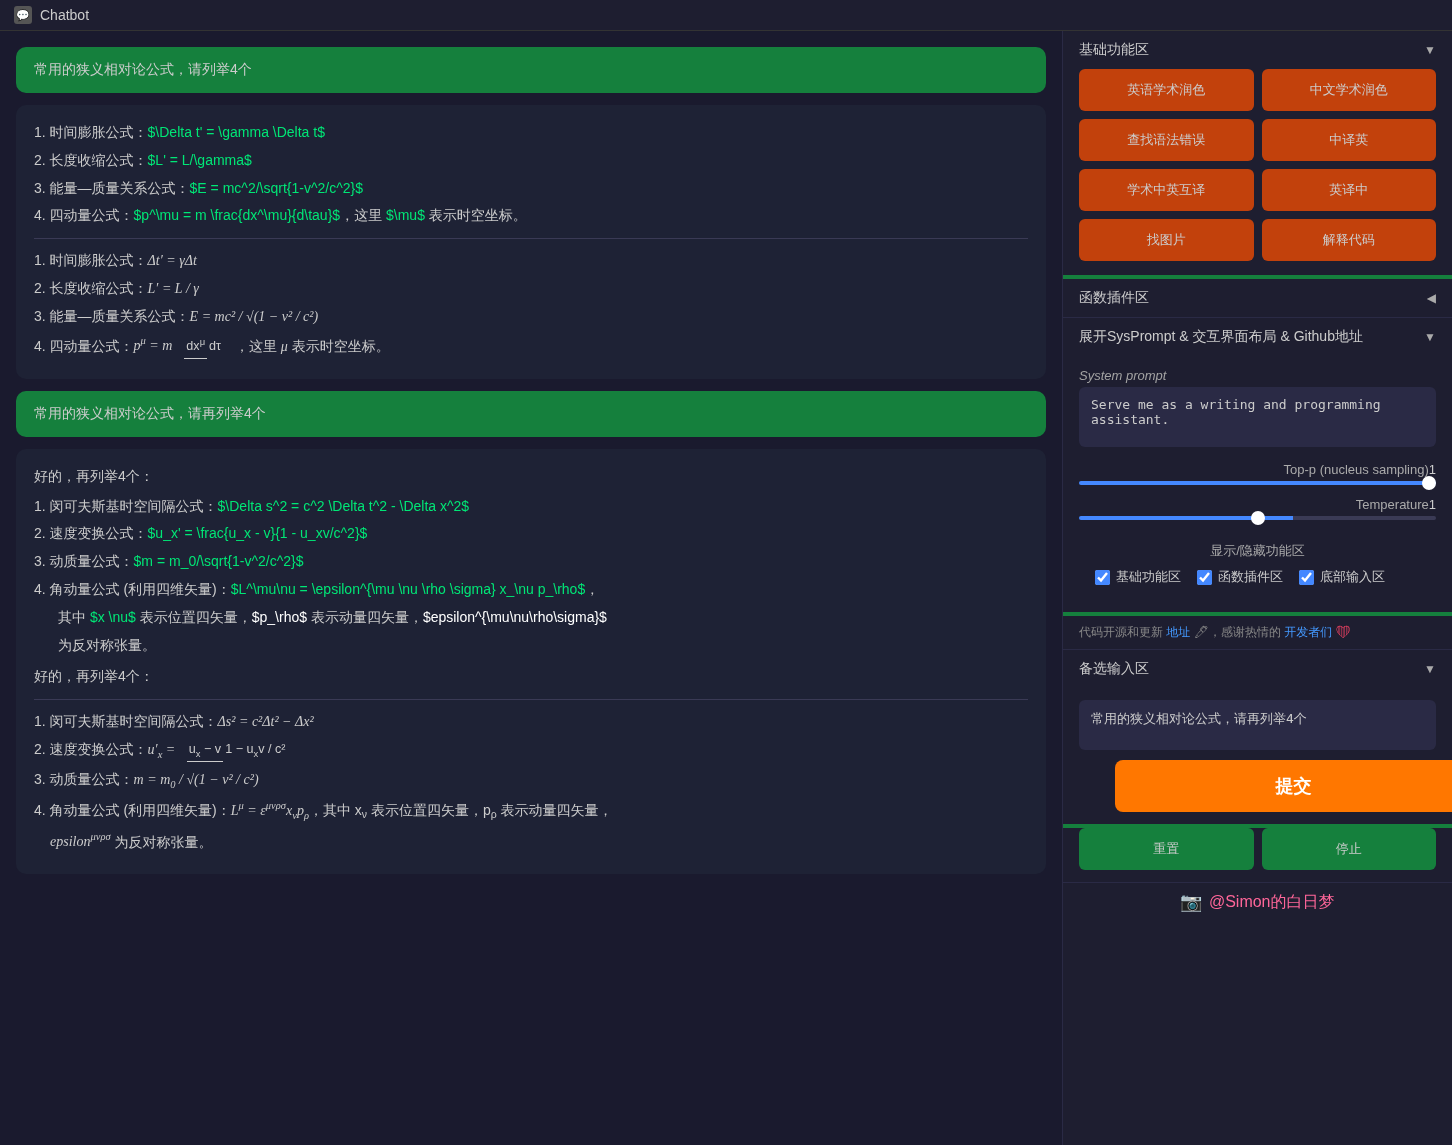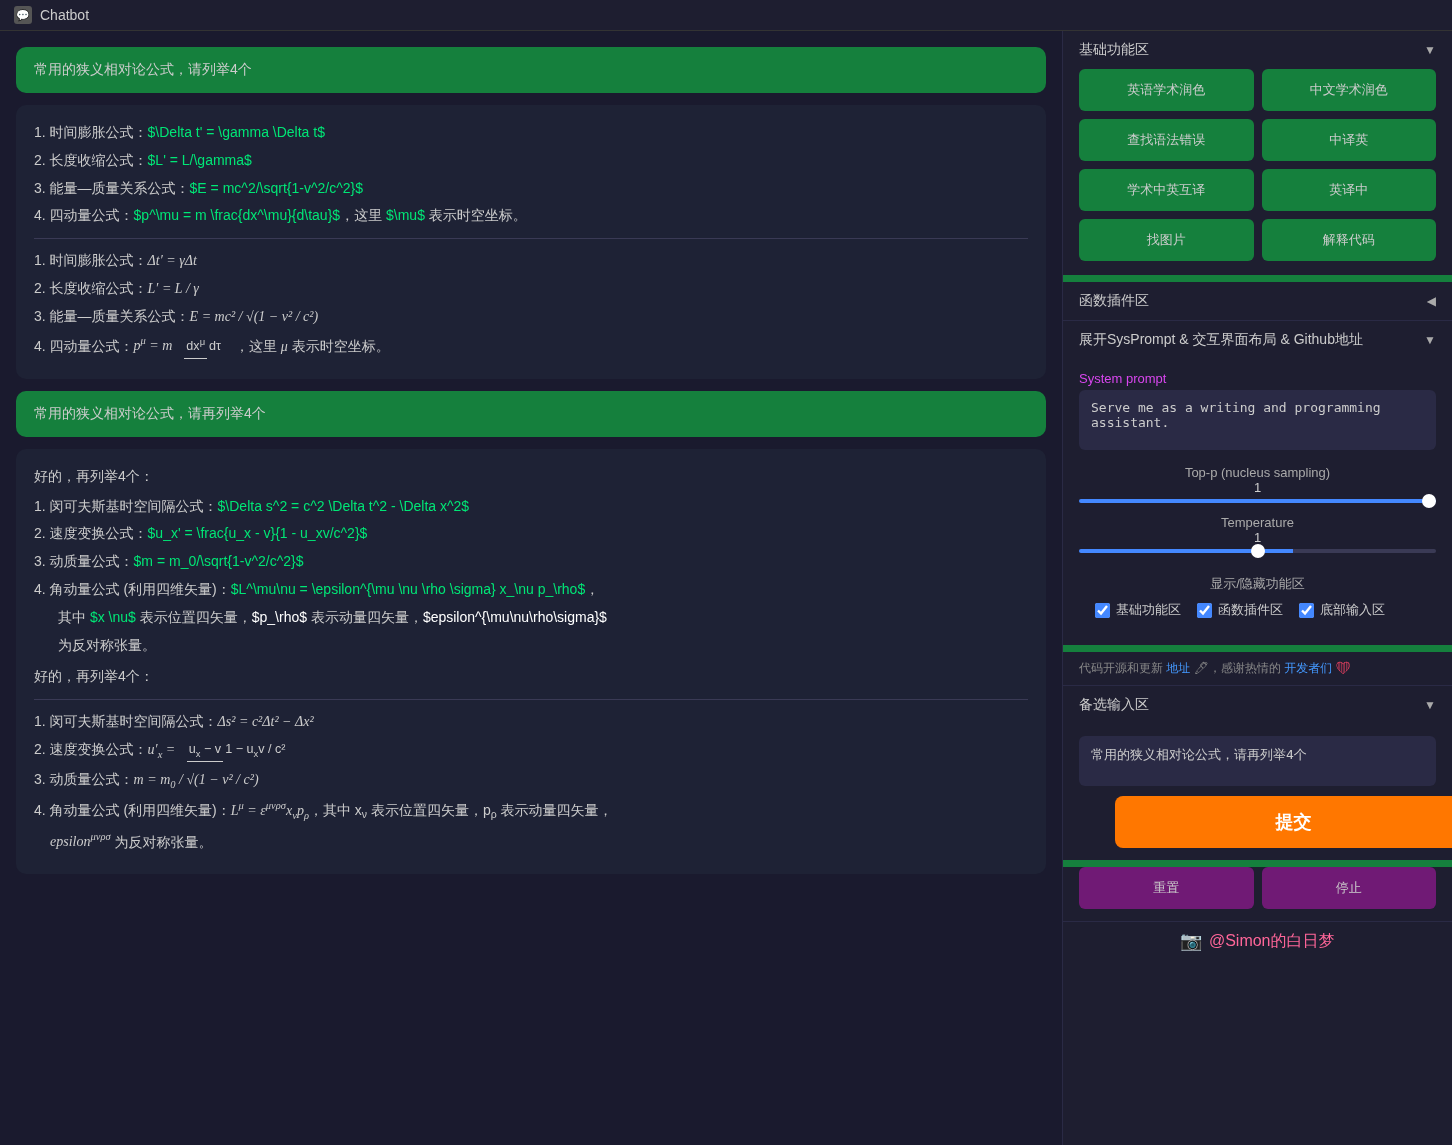--- a/index.html
+++ b/index.html
@@ -81,21 +81,21 @@
     .sidebar {
       width: 390px;
       background: #1e1e30;
       border-left: 1px solid #2a2a45;
       display: flex;
       flex-direction: column;
       overflow-y: auto;
       flex-shrink: 0;
     }
     .sidebar-section {
-      border-bottom: 7px solid #15803d;
+      border-bottom: 4px solid #15803d;
     }
     .sidebar-section-header {
       display: flex;
       align-items: center;
       justify-content: space-between;
       padding: 10px 16px;
       color: #ccc;
       font-size: 14px;
       cursor: pointer;
     }
@@ -103,21 +103,21 @@
       color: #aaa;
       font-size: 12px;
     }
     .btn-grid {
       display: grid;
       grid-template-columns: 1fr 1fr;
       gap: 8px;
       padding: 0 16px 14px 16px;
     }
     .func-btn {
-      background: #15803d;
+      background: #c2410c;
       border: none;
       border-radius: 6px;
       color: #ccc;
       padding: 12px 8px;
       font-size: 13px;
       cursor: pointer;
       text-align: center;
     }
     
     .collapsed-section {
@@ -135,23 +135,24 @@
       font-size: 12px;
     }
     
     .sys-section {
       padding: 12px 16px;
       display: flex;
       flex-direction: column;
       gap: 12px;
     }
     .sys-label {
-      color: #d946ef;
+      color: #a3a3a3;
       font-size: 13px;
       margin-bottom: 4px;
+      font-style: italic;
     }
     .sys-textarea {
       background: #2a2a45;
       border: none;
       border-radius: 6px;
       color: #ccc;
       padding: 10px 12px;
       font-size: 13px;
       resize: none;
       width: 100%;
@@ -159,21 +160,20 @@
     }
     .slider-row {
       display: flex;
       flex-direction: column;
       gap: 4px;
     }
     .slider-label-row {
       display: flex;
       justify-content: flex-end;
       align-items: center;
-      flex-direction: column;
     }
     .slider-label { color: #aaa; font-size: 13px; }
     .slider-value { color: #ccc; font-size: 13px; }
     input[type=range] {
       width: 100%;
       height: 4px;
       border-radius: 2px;
       appearance: none;
       outline: none;
       cursor: pointer;
@@ -259,21 +259,21 @@
       font-weight: bold;
       margin-left: 36px;
     }
     .bottom-btn-row {
       display: grid;
       grid-template-columns: 1fr 1fr;
       gap: 8px;
       padding: 0 16px 12px 16px;
     }
     .bottom-btn {
-      background: #701a75;
+      background: #15803d;
       border: none;
       border-radius: 6px;
       color: #ccc;
       padding: 12px 24px;
       font-size: 13px;
       cursor: pointer;
     }
     .weibo-watermark {
       position: relative;
       display: flex;

